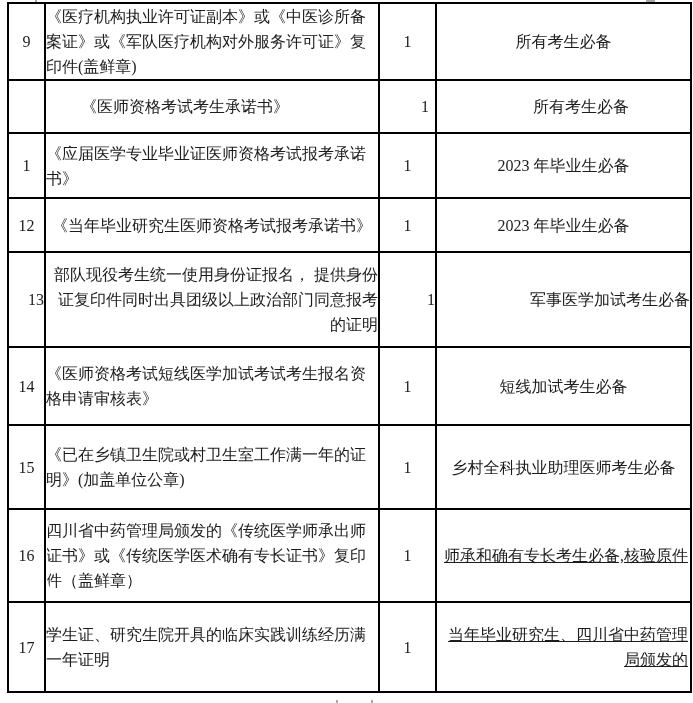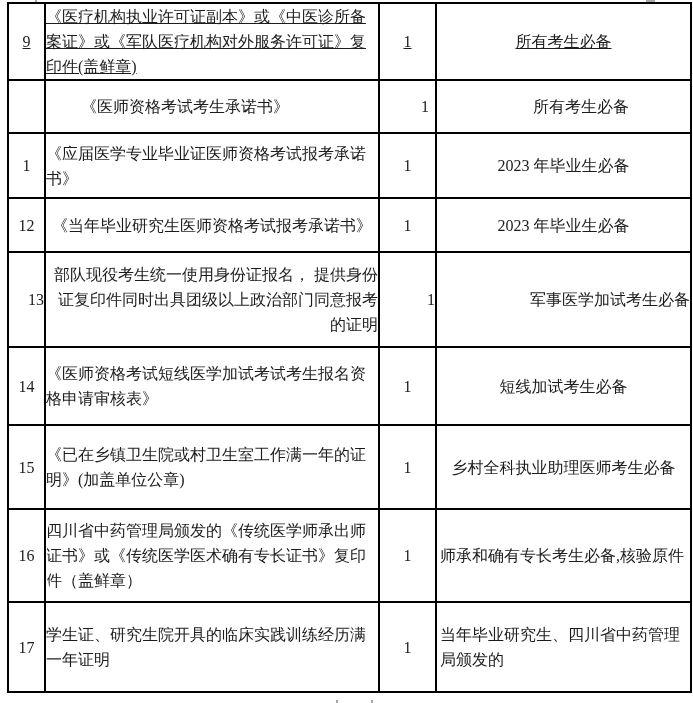--- a/index.html
+++ b/index.html
@@ -30,23 +30,23 @@
     line-height: 25px;
     vertical-align: middle;
     padding: 0;
     overflow: hidden;
     word-break: break-all;
   }
   td.cell-no    { text-align: center; }
   td.cell-doc   { text-align: left; padding: 2px 5px 2px 6px; }
   td.cell-qty   { text-align: center; }
   td.cell-req   { text-align: center; padding: 2px 3px; }
-  td.cell-req.left { text-align: left; padding: 2px 2px 2px 3px; }
+  td.cell-req.left { text-align: right; padding: 2px 2px 2px 3px; text-decoration: underline; }
 
-  tr.r0 td { height: 73px; text-decoration: underline; }
+  tr.r0 td { height: 73px; }
   tr.r1 td { height: 51px; padding-left: 35px; }
   tr.r2 td { height: 63px; }
   tr.r3 td { height: 52px; text-align: center; }
   tr.r4 td { height: 93px; text-align: right; }
   tr.r5 td { height: 76px; }
   tr.r6 td { height: 82px; }
   tr.r7 td { height: 87px; border-radius: 26px; }
   tr.r8 td { height: 84px; }
 
   .artifact {

